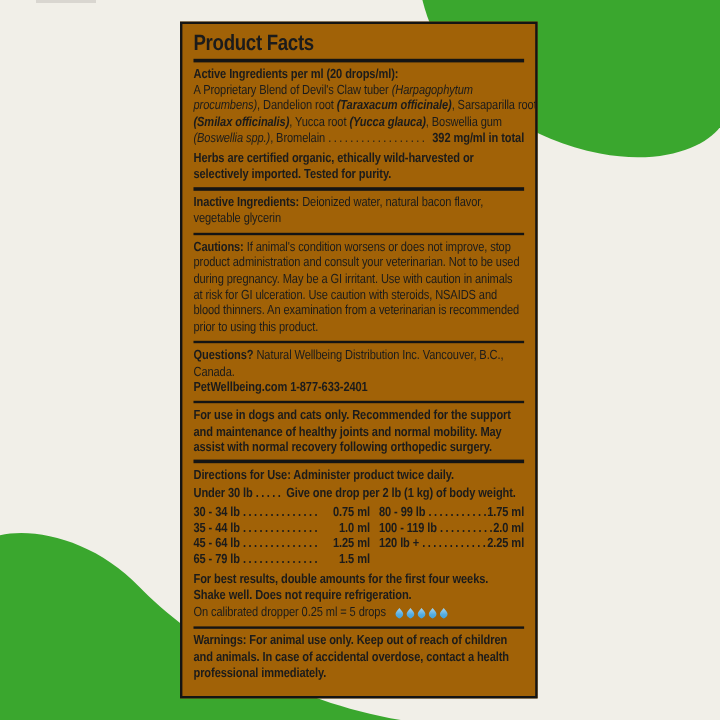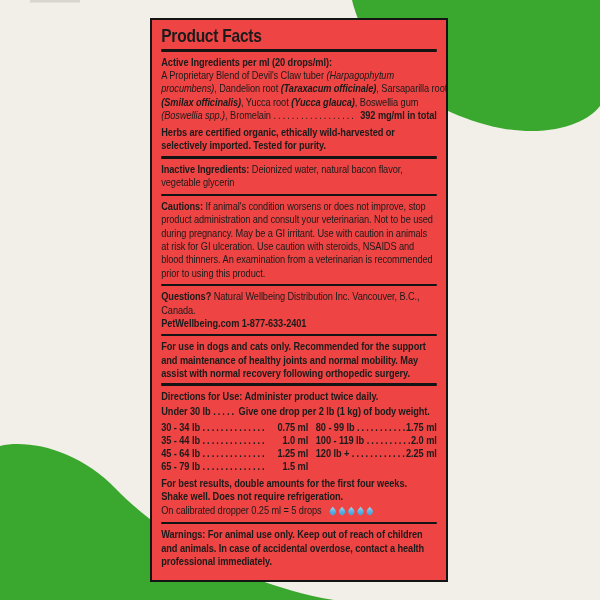--- a/index.html
+++ b/index.html
@@ -1,19 +1,19 @@
 <!DOCTYPE html>
 <html><head>
 <meta charset="utf-8">
 <style>
   html,body{margin:0;padding:0;background:#f1efe8;}
   .stage{position:relative;width:600px;height:600px;background:#f1efe8;overflow:hidden;
          font-family:"Liberation Sans",sans-serif;color:#1b1b1b;}
   .bg-svg{position:absolute;left:0;top:0;width:600px;height:600px;display:block;}
-  .label-box{position:absolute;left:150px;top:18px;width:298px;height:564px;background:#ef4444;
+  .label-box{position:absolute;left:150px;top:18px;width:298px;height:564px;background:#a16207;
              border:2px solid #141414;box-sizing:border-box;overflow:hidden;}
   .inner{transform:scaleX(0.84);transform-origin:0 0;width:350px;box-sizing:border-box;
          padding:5px 11px 6px 11px;font-size:11px;line-height:13.4px;letter-spacing:-0.1px;}
   .title{font-size:18.5px;font-weight:bold;letter-spacing:-0.3px;line-height:21px;}
   .rule{height:2px;background:#141414;margin:3px 0 4px 0;}
   .rule.thick{height:2.6px;}
   b,.b{font-weight:bold;}
   .i{font-style:italic;}
   .bi{font-style:italic;font-weight:bold;}
   .sec{margin:2px 0;}

